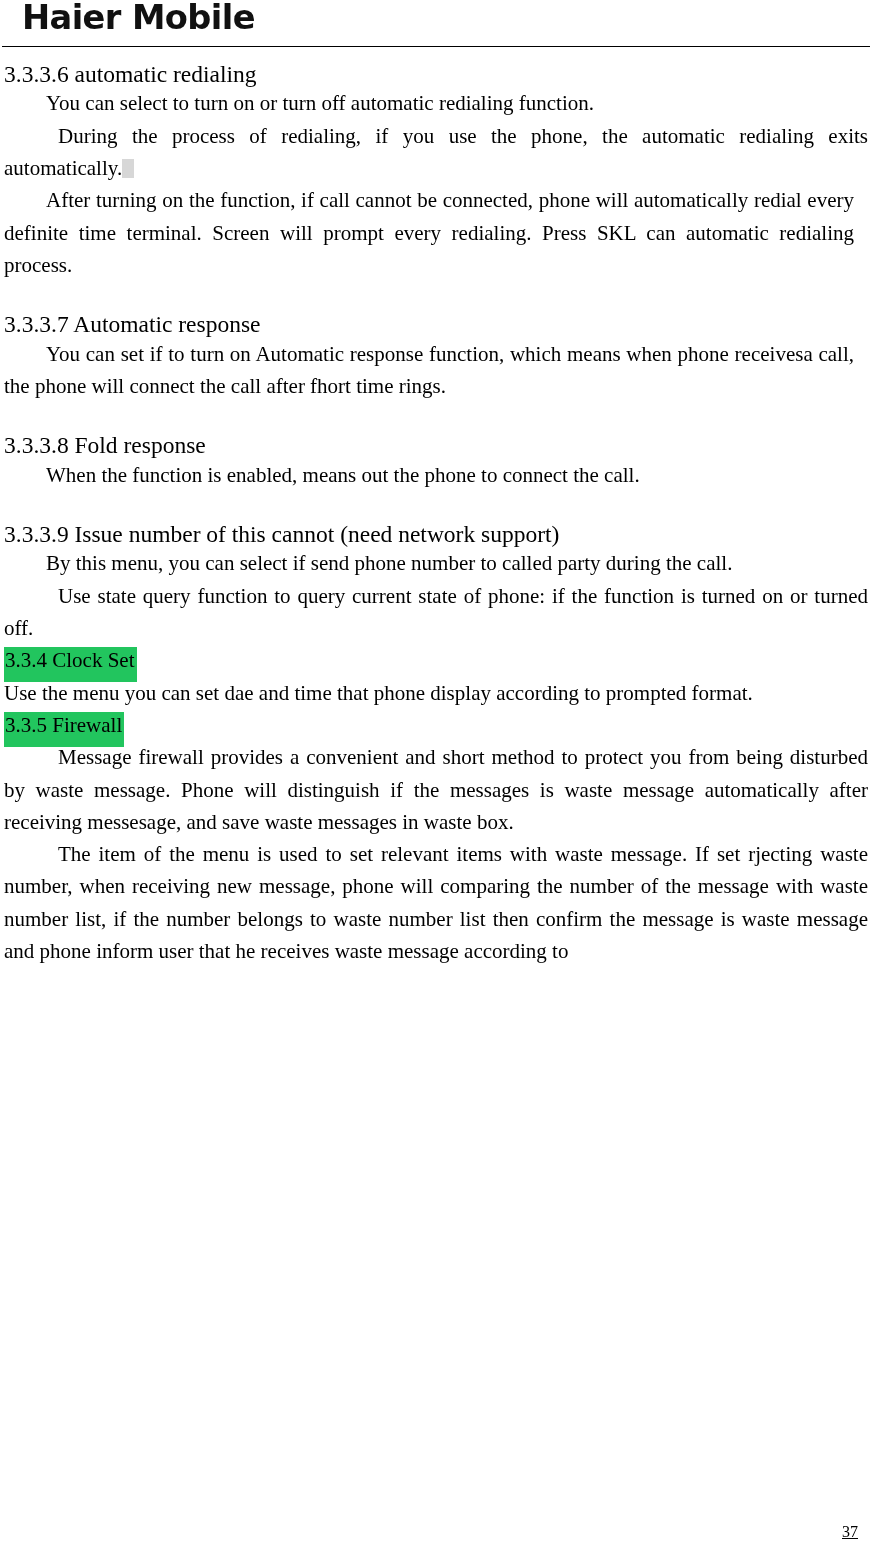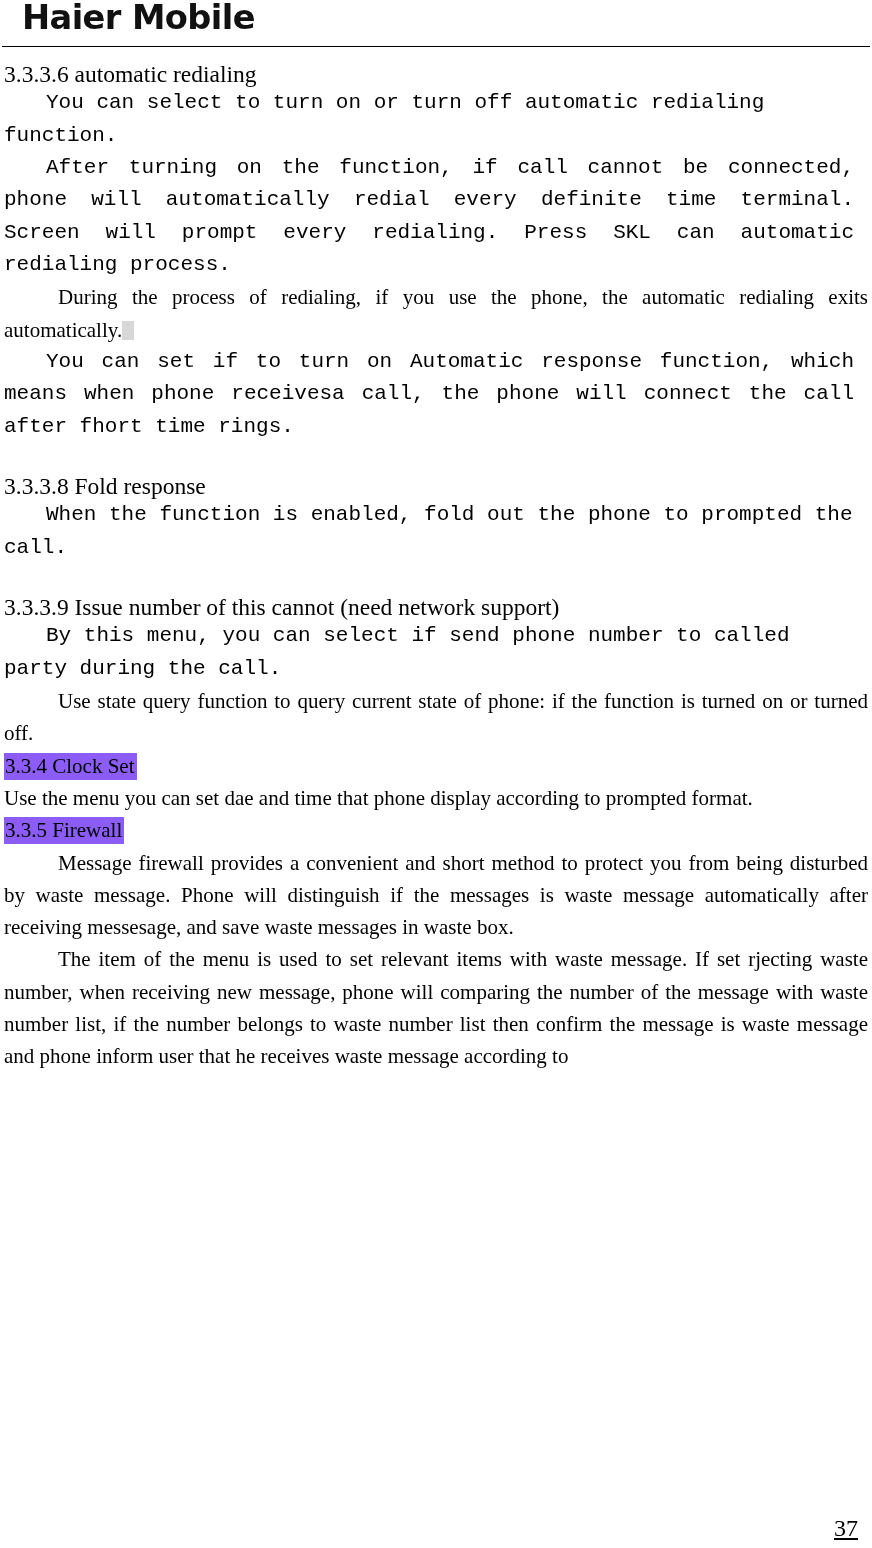--- a/index.html
+++ b/index.html
@@ -61,22 +61,22 @@
     margin: 0;
     padding: 0;
     white-space: nowrap;
   }
   .h-block         { margin: 11px 0 0 0; }
   .h-block.first   { margin-top: 6px; }
   .h-block.gap-xl  { margin-top: 30px; }
 
   
   .hl {
-    background: #8b5cf6;
-    padding: 1px 2px 2px 1px;
+    background: #22c55e;
+    padding: 1px 2px 10px 1px;
     box-decoration-break: clone;
     -webkit-box-decoration-break: clone;
   }
   .hl-space {
     display: inline-block;
     background: #d7d7d7;
     width: 12px;
     height: 19px;
     vertical-align: -3px;
   }
@@ -85,68 +85,71 @@
   p.body {
     font-size: 21px;
     line-height: 1.54;
     margin: 0;
     padding: 0;
     text-align: justify;
     text-justify: inter-word;
     hyphens: none;
   }
   
-  p.ind-1 { text-indent: 42px; font-family: Liberation Mono, monospace; }
+  p.ind-1 { text-indent: 42px; }
   p.ind-2 { text-indent: 54px; }
 
   
   .inset-0  { margin-left: 0px;  width: 864px; }
   .inset-1  { margin-left: 14px; width: 850px; }
 
   .para-gap      { margin-top: 18px; }
   .para-gap-sm   { margin-top: 6px; }
   .para-gap-lg   { margin-top: 34px; }
 
   
   p.flat { text-align: left; }
 
   
   .page-number {
     position: absolute;
     right: 14px;
     bottom: 8px;
-    font-size: 24px;
+    font-size: 16px;
     line-height: 1;
     font-family: "Liberation Serif", "DejaVu Serif", serif;
     text-decoration: underline;
   }
 </style>
 </head>
 <body>
 
 <div class="page-header">
   <div class="brand-logo">Haier Mobile</div>
   <div class="header-rule"></div>
 </div>
 
 <div class="content">
 
   <div class="h-block first">
     <h2 class="sec-heading">3.3.3.6 automatic redialing</h2>
   </div>
   <p class="body flat inset-1 ind-1 para-gap-lg">You can select to turn on or turn off automatic redialing function.</p>
+  <p class="body inset-0 ind-2 para-gap-sm"><span>During the process of redialing, if you use the phone, the automatic redialing exits automatically.</span><span class="hl-space"></span></p>
   <p class="body inset-1 ind-1 para-gap-sm">After turning on the function, if call cannot be connected, phone will automatically redial every definite time terminal. Screen will prompt every redialing. Press SKL can automatic redialing process.</p>
-  <p class="body inset-0 ind-2 para-gap-sm"><span>During the process of redialing, if you use the phone, the automatic redialing exits automatically.</span><span class="hl-space"></span></p>
 
+  <div class="h-block gap-xl">
+    <h2 class="sec-heading">3.3.3.7 Automatic response</h2>
+  </div>
   <p class="body inset-1 ind-1 para-gap-lg">You can set if to turn on Automatic response function, which means when phone receivesa call, the phone will connect the call after fhort time rings.</p>
 
   <div class="h-block gap-xl">
     <h2 class="sec-heading">3.3.3.8 Fold response</h2>
   </div>
-  <p class="body flat inset-1 ind-1 para-gap-lg">When the function is enabled, fold out the phone to prompted the call.</p>
+  <p class="body flat inset-1 ind-1 para-gap-lg">When the function is enabled, means out the phone to connect the call.</p>
 
   <div class="h-block gap-xl">
     <h2 class="sec-heading">3.3.3.9 Issue number of this cannot (need network support)</h2>
   </div>
   <p class="body flat inset-1 ind-1 para-gap-lg">By this menu, you can select if send phone number to called party during the call.</p>
   <p class="body inset-0 ind-2 para-gap-sm">Use state query function to query current state of phone: if the function is turned on or turned off.</p>
 
   <p class="body flat inset-0 para-gap"><span class="hl">3.3.4 Clock Set</span></p>
   <p class="body flat inset-0 para-gap-sm">Use the menu you can set dae and time that phone display according to prompted format.</p>
 

